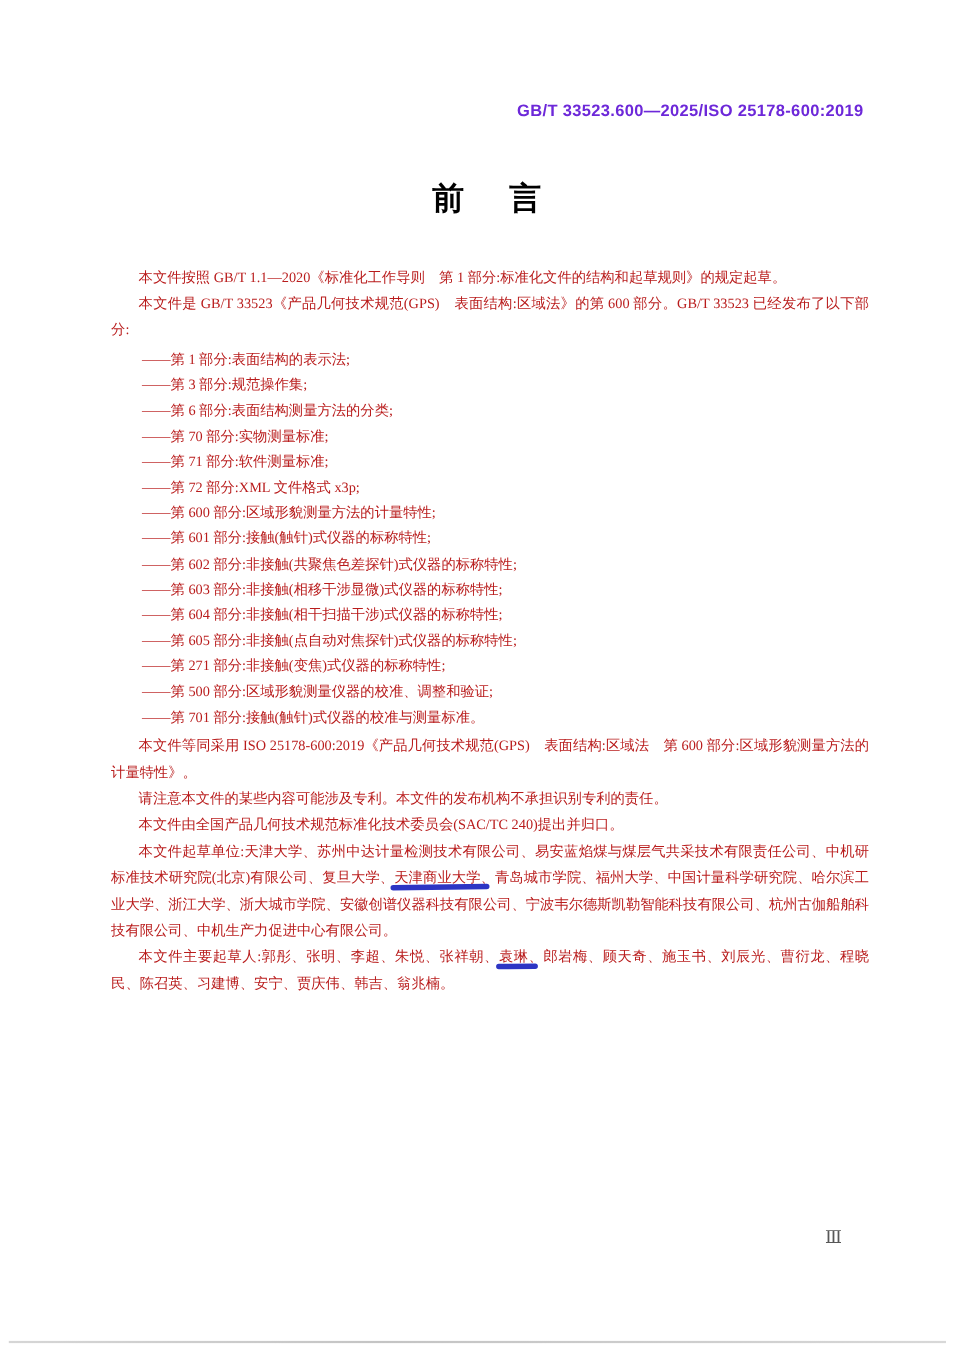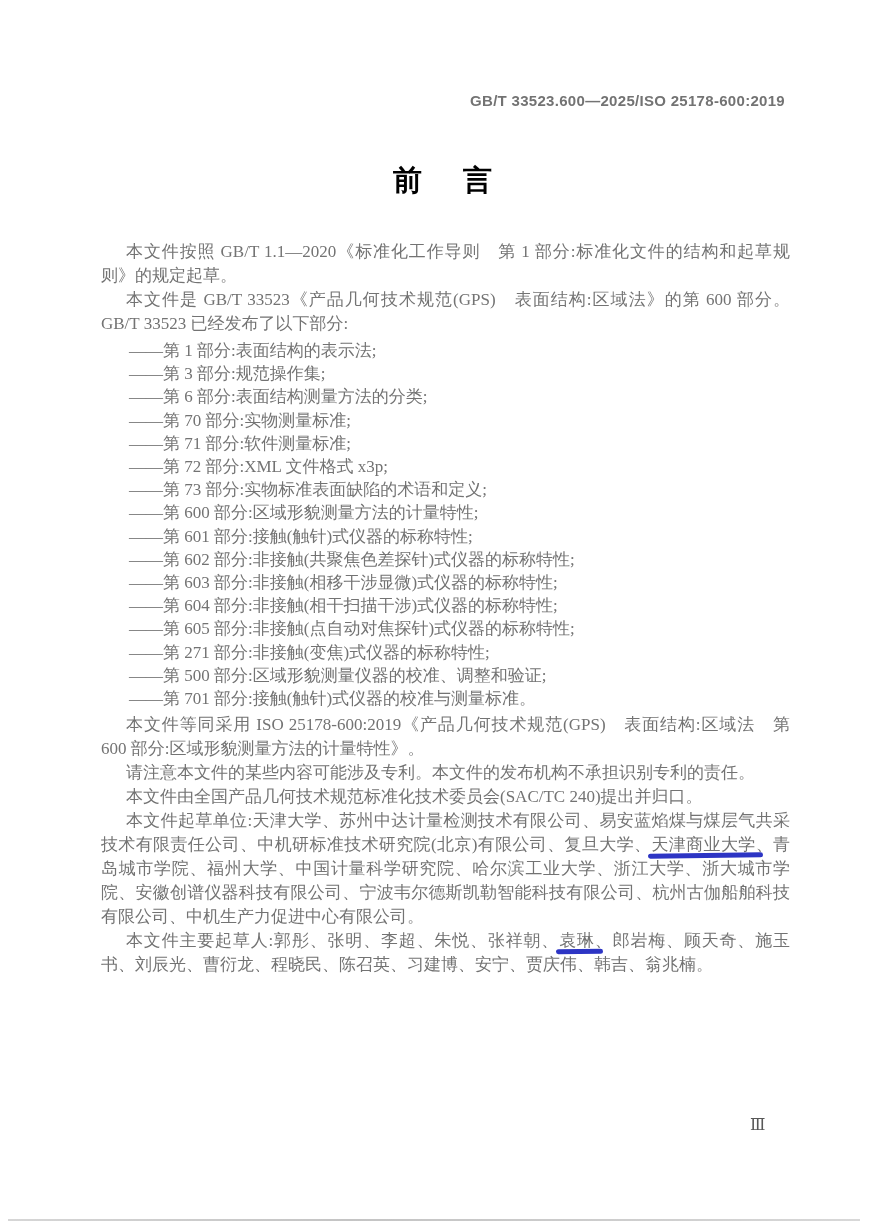--- a/index.html
+++ b/index.html
@@ -13,44 +13,44 @@
     color: #3c3c3c;
   }
   .header-code {
     position: absolute;
     top: 92px;
     right: 86px;
     font-family: "Liberation Sans", "DejaVu Sans", sans-serif;
     font-weight: 700;
     font-size: 15px;
     letter-spacing: 0.3px;
-    color: #737373;
+    color: #6d28d9;
   }
   .doc-title {
     position: absolute;
     top: 161px;
     left: 101px;
     width: 689px;
     margin: 0;
     text-align: center;
     font-family: "Liberation Sans", "DejaVu Sans", sans-serif;
     font-weight: 700;
     font-size: 29px;
     letter-spacing: 6px;
     color: #000000;
   }
   .body-text {
     position: absolute;
     top: 240px;
     left: 101px;
     width: 689px;
-    font-size: 17px;
+    font-size: 13px;
     line-height: 24px;
     text-align: justify;
-    color: #737373;
+    color: #b91c1c;
   }
   .body-text p { margin: 0; text-indent: 25px; }
   .parts-list { margin: 3px; padding: 0; list-style: none; }
   .parts-list li {
     text-indent: 25px;
     line-height: 23.2px;
     text-align: left;
     white-space: nowrap;
   }
   .marked { position: relative; white-space: nowrap; }
@@ -97,21 +97,20 @@
 
     <p>本文件是 GB/T 33523《产品几何技术规范(GPS)　表面结构:区域法》的第 600 部分。GB/T 33523 已经发布了以下部分:</p>
 
     <ul class="parts-list">
       <li>——第 1 部分:表面结构的表示法;</li>
       <li>——第 3 部分:规范操作集;</li>
       <li>——第 6 部分:表面结构测量方法的分类;</li>
       <li>——第 70 部分:实物测量标准;</li>
       <li>——第 71 部分:软件测量标准;</li>
       <li>——第 72 部分:XML 文件格式 x3p;</li>
-      <li>——第 73 部分:实物标准表面缺陷的术语和定义;</li>
       <li>——第 600 部分:区域形貌测量方法的计量特性;</li>
       <li>——第 601 部分:接触(触针)式仪器的标称特性;</li>
       <li>——第 602 部分:非接触(共聚焦色差探针)式仪器的标称特性;</li>
       <li>——第 603 部分:非接触(相移干涉显微)式仪器的标称特性;</li>
       <li>——第 604 部分:非接触(相干扫描干涉)式仪器的标称特性;</li>
       <li>——第 605 部分:非接触(点自动对焦探针)式仪器的标称特性;</li>
       <li>——第 271 部分:非接触(变焦)式仪器的标称特性;</li>
       <li>——第 500 部分:区域形貌测量仪器的校准、调整和验证;</li>
       <li>——第 701 部分:接触(触针)式仪器的校准与测量标准。</li>
     </ul>

